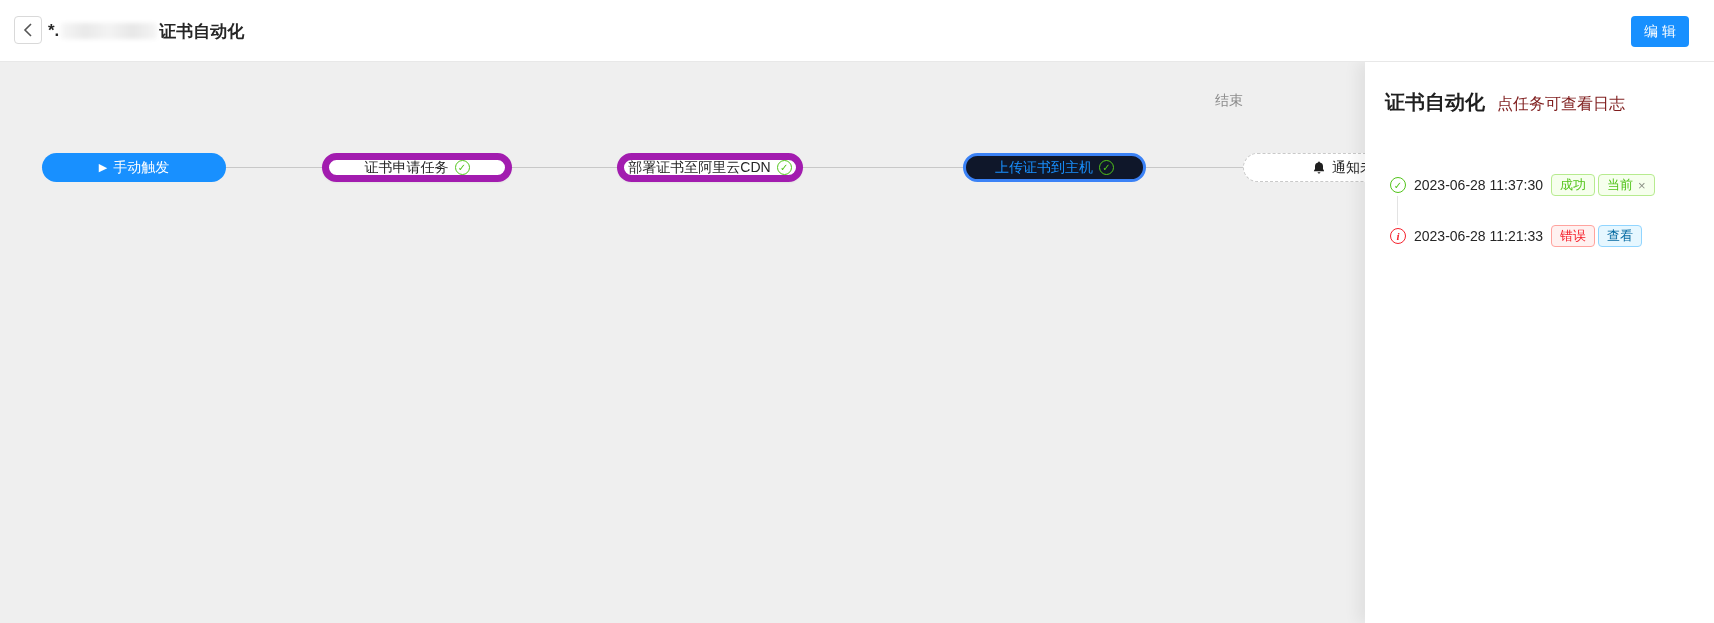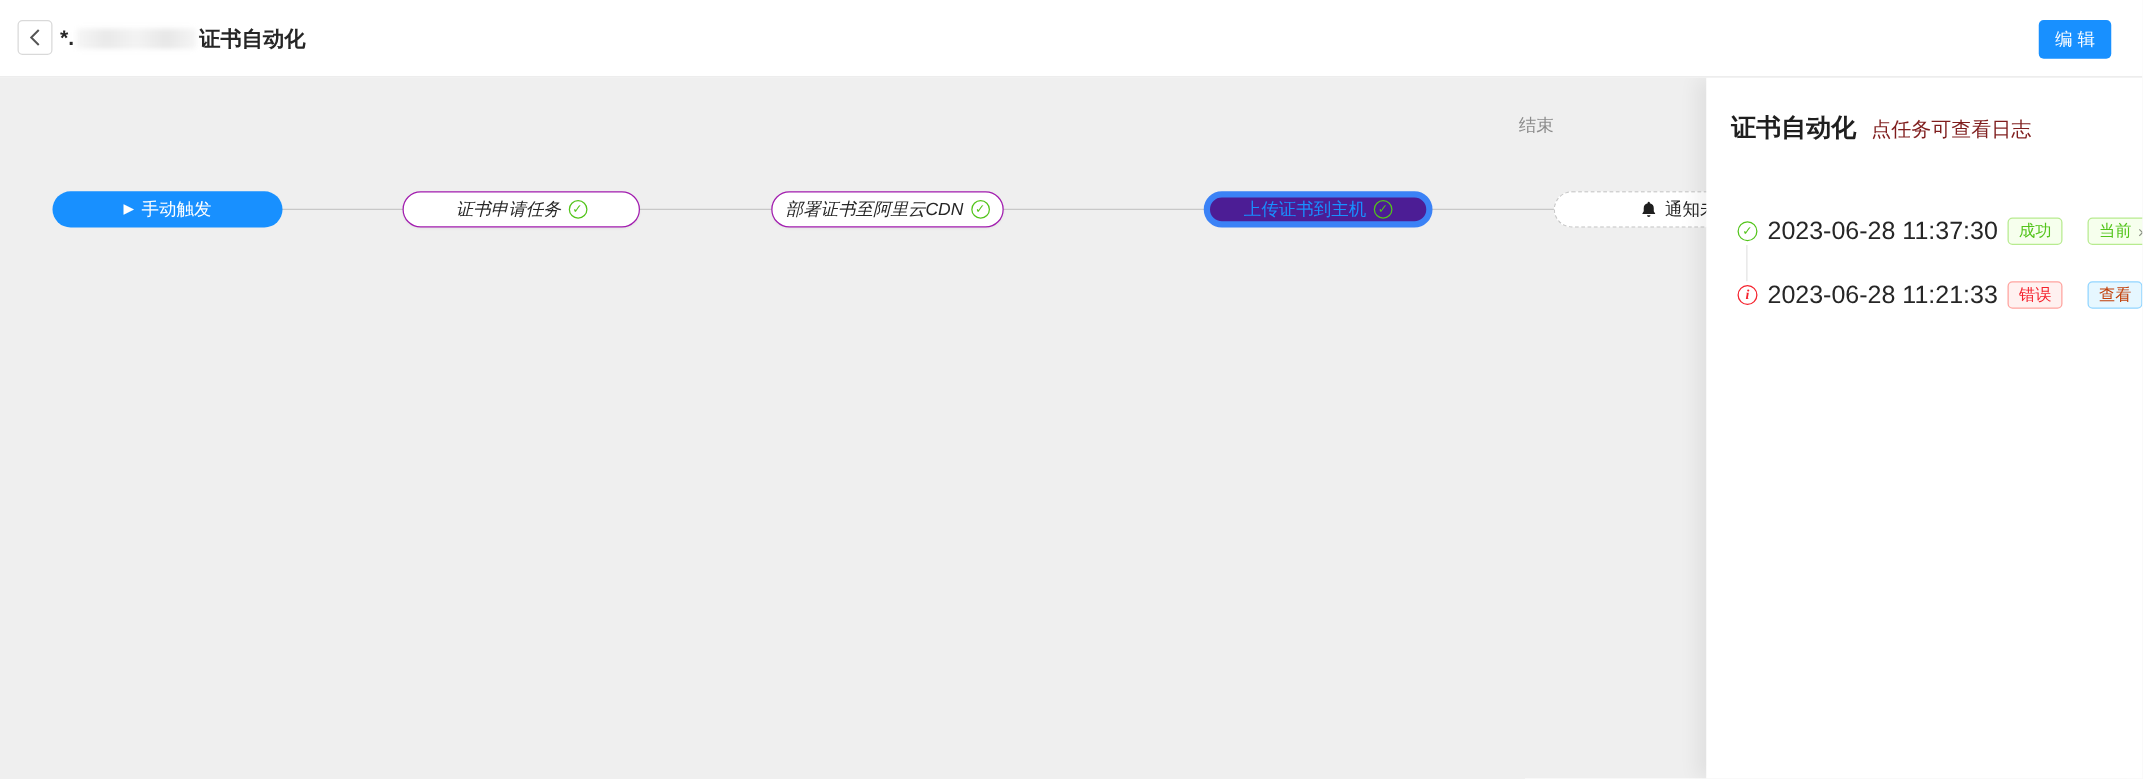--- a/index.html
+++ b/index.html
@@ -19,44 +19,44 @@
   
   .board { position:absolute; left:0; top:62px; width:1714px; height:561px; background:#efefef; }
   .col { position:absolute; top:0; height:561px; border-right:1px solid #d4d4d4; }
   .col.last { border-right:none; }
   .col-label { position:absolute; top:30px; font-size:14px; color:#8c8c8c; white-space:nowrap; }
 
   .connector { position:absolute; top:105px; left:130px; width:1210px; height:1px; background:#c8c8c8; z-index:1; }
 
   .pill { position:absolute; top:91px; height:29px; border-radius:15px; display:flex; align-items:center; justify-content:center; gap:6px; font-size:14px; white-space:nowrap; z-index:2; cursor:pointer; overflow:hidden; }
   .pill-primary { background:#1890ff; color:#fff; border:none; }
-  .pill-default { background:#fff; color:#262626; border:1px solid #a21caf; box-shadow:0 1px 2px rgba(0,0,0,0.05);font-style:italic; }
-  .pill-selected { background:#4c1d95; color:#1890ff; border:5px solid #3b82f6; }
+  .pill-default { background:#fff; color:#262626; border:7px solid #a21caf; box-shadow:0 1px 2px rgba(0,0,0,0.05); }
+  .pill-selected { background:#0f172a; color:#1890ff; border:3px solid #3b82f6; }
   .pill-dashed { background:#fff; color:#262626; border:1px dashed #c9c9c9; }
   .play-glyph { font-size:11px; line-height:1; }
   .check-circle { width:15px; height:15px; border:1px solid #52c41a; border-radius:50%; color:#52c41a; font-size:10px; font-weight:700; display:inline-flex; align-items:center; justify-content:center; flex:0 0 auto; }
 
   
   .panel { position:absolute; left:1365px; top:62px; width:349px; height:561px; background:#fff; box-shadow:-8px 0 14px rgba(0,0,0,0.06); z-index:4; }
   .panel-title-row { position:absolute; left:20px; top:27px; display:flex; align-items:baseline; gap:12px; white-space:nowrap; }
   .panel-title { font-size:20px; font-weight:700; color:#1f1f1f; }
   .panel-subtitle { font-size:16px; color:#7f1d1d; }
 
   .entry { position:absolute; left:25px; height:24px; display:flex; align-items:center; white-space:nowrap; }
   .entry-1 { top:111px; }
   .entry-2 { top:162px; }
   .timeline-line { position:absolute; left:32px; top:134px; width:1px; height:29px; background:#e3e3e3; }
   .status-icon { width:16px; height:16px; border-radius:50%; display:inline-flex; align-items:center; justify-content:center; flex:0 0 auto; margin-right:8px; font-weight:700; }
   .status-icon.ok { border:1px solid #52c41a; color:#52c41a; font-size:10px; }
   .status-icon.err { border:1px solid #f5222d; color:#f5222d; font-size:11px; font-family:"Liberation Serif","DejaVu Serif",serif; font-style:italic; }
-  .entry-time { font-size:20px; color:#262626; margin-right:8px; }
-  .tag { height:22px; display:inline-flex; align-items:center; padding:0 8px; font-size:13px; border-radius:4px; border:1px solid; margin-right:20px; cursor:pointer; }
+  .entry-time { font-size:14px; color:#262626; margin-right:8px; }
+  .tag { height:22px; display:inline-flex; align-items:center; padding:0 8px; font-size:13px; border-radius:4px; border:1px solid; margin-right:3px; cursor:pointer; }
   .tag-green { background:#f6ffed; border-color:#b7eb8f; color:#52c41a; }
   .tag-red { background:#fff1f0; border-color:#ffa39e; color:#f5222d; }
-  .tag-blue { background:#e6f7ff; border-color:#91d5ff; color:#c2410c; }
+  .tag-blue { background:#e6f7ff; border-color:#91d5ff; color:#0369a1; }
   .tag-close { margin-left:5px; color:rgba(0,0,0,0.45); font-size:13px; cursor:pointer; }
 </style>
 </head>
 <body>
 
 <div class="app">
 
   <div class="header">
     <button class="back-btn">
       <span>

